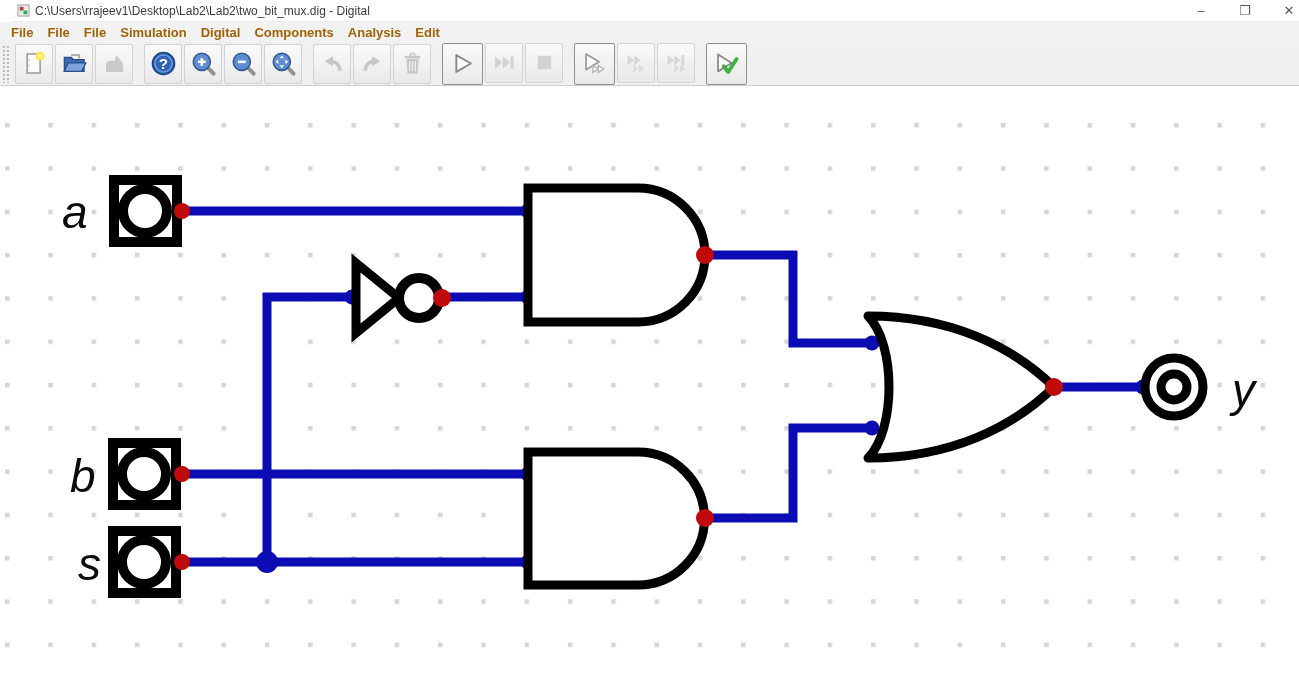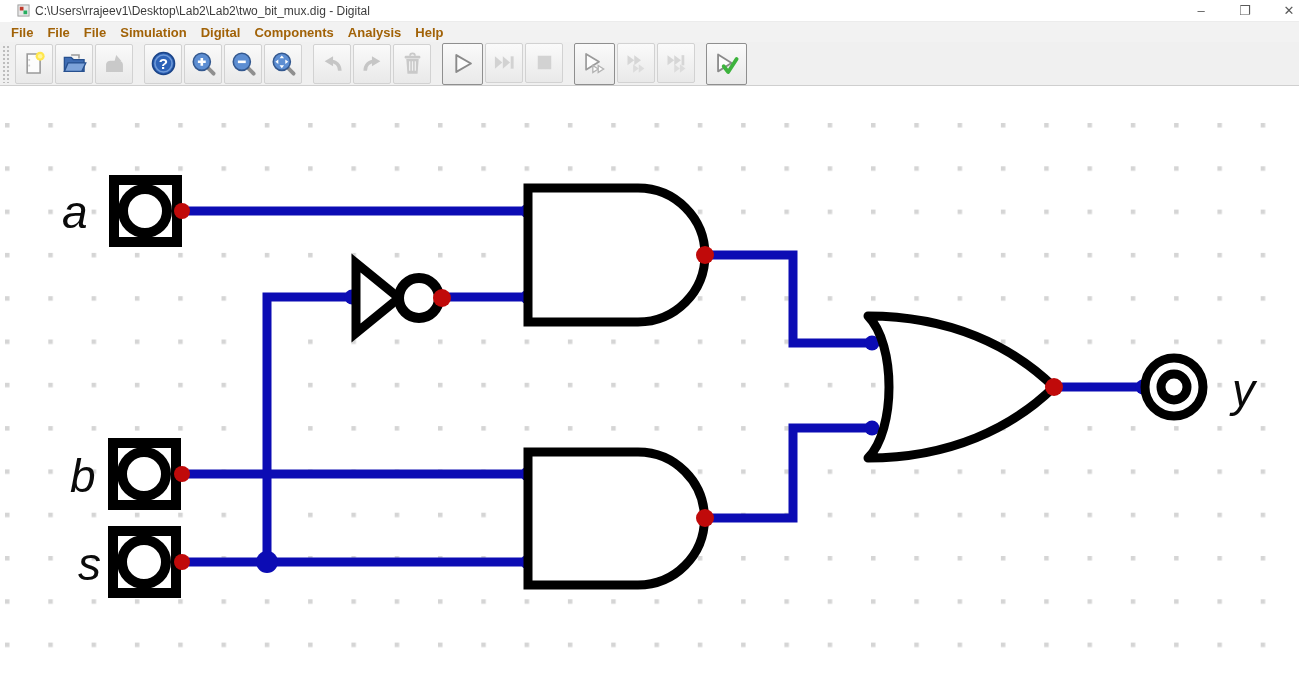--- a/index.html
+++ b/index.html
@@ -58,21 +58,21 @@
 </div>
 
 <div class="menubar">
   <span class="menu-item">File</span>
   <span class="menu-item">File</span>
   <span class="menu-item">File</span>
   <span class="menu-item">Simulation</span>
   <span class="menu-item">Digital</span>
   <span class="menu-item">Components</span>
   <span class="menu-item">Analysis</span>
-  <span class="menu-item">Help</span>
+  <span class="menu-item">Edit</span>
 </div>
 
 <div class="toolbar">
   <div class="tb-handle"></div>
 
   <div class="tb-group">
     <div class="tb-btn">
       <svg viewBox="0 0 24 24">
         <path d="M5.5 3.5h11.5v17H5.5z" fill="#fdfdfd" stroke="#9a9a9a" stroke-width="1.4"></path>
         <rect x="6.5" y="8" width="1.6" height="1.6" fill="#cfcfcf"></rect>

